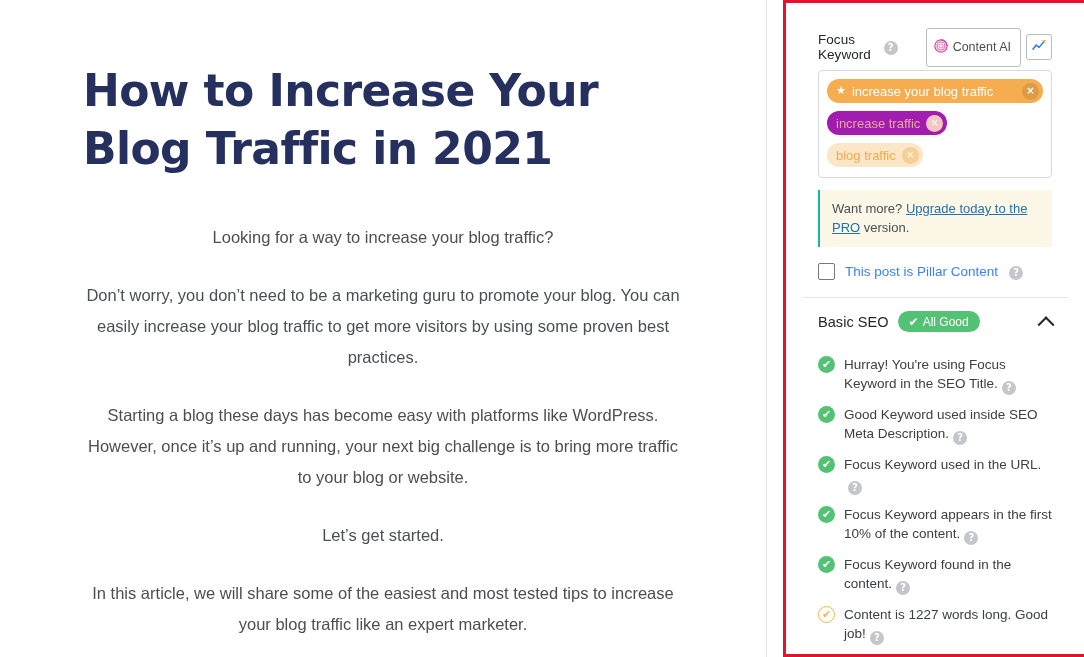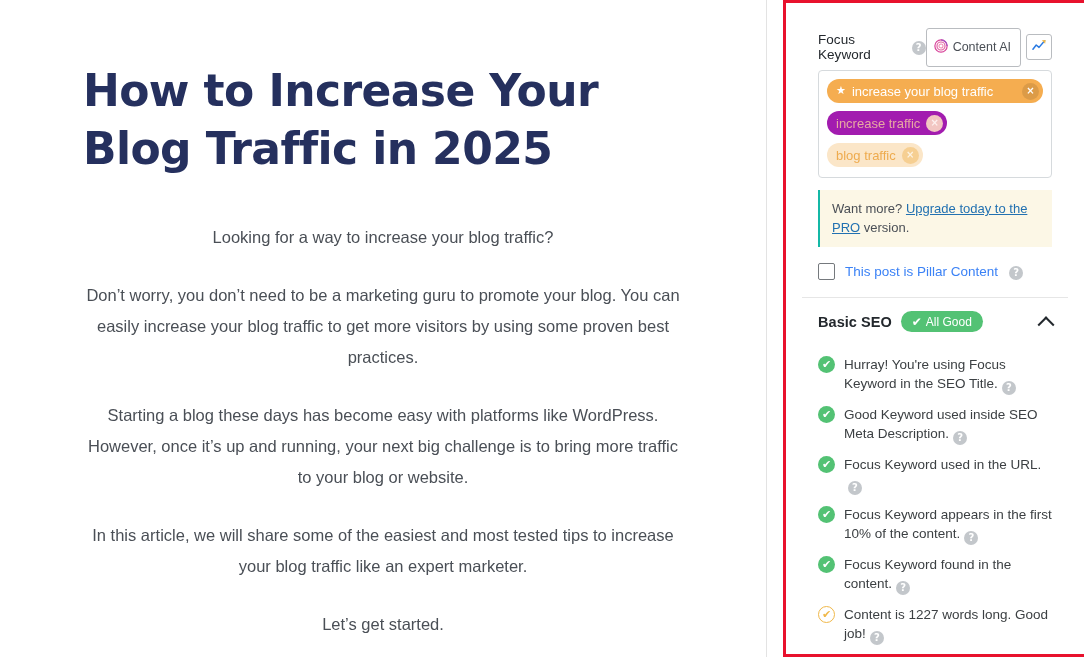--- a/index.html
+++ b/index.html
@@ -78,21 +78,21 @@
     font-family: "DejaVu Sans", sans-serif;
     flex: 0 0 auto;
     position: relative; top: 1px;
   }
   .fk-actions { display: flex; align-items: center; gap: 5px; }
   .btn-content-ai {
     display: flex; align-items: center; gap: 5px;
     height: 39px; padding: 0 9px 0 7px;
     border: 1px solid #b9bcc0; border-radius: 3px;
     background: #fff; color: #4a4f56; font-size: 12.5px;
-    cursor: pointer; white-space: nowrap;
+    cursor: pointer; white-space: nowrap; margin-left: 28px;
   }
   .btn-icon-sq {
     width: 26px; height: 26px;
     border: 1px solid #b9bcc0; border-radius: 3px;
     background: #fff; display: flex; align-items: center; justify-content: center;
     cursor: pointer;
   }
 
   
   .kw-box {
@@ -148,21 +148,21 @@
   .divider { height: 1px; background: #e6e6e6; width: 100%; }
 
   
   .acc-head {
     display: flex; align-items: center;
     height: 47px; padding: 0 16px;
     cursor: pointer; gap: 9px;
   }
   .acc-head.grey { background: #eeeeee; border-top: 1px solid #e2e2e2; }
   .acc-title {
-    font-size: 14.5px; font-weight: 700; color: #23282d;
+    font-size: 14.5px; font-weight: 400; color: #23282d;
     letter-spacing: 0.05px;
   }
   .badge {
     display: inline-flex; align-items: center; gap: 4px;
     height: 21px; padding: 0 11px; border-radius: 11px;
     font-size: 12px; color: #ffffff; white-space: nowrap;
   }
   .badge.good { background: #53c274; }
   .badge.error { background: #f0877f; }
   .chev {
@@ -190,27 +190,27 @@
   .ci-text .help-icon {
     display: inline-flex; vertical-align: -2px; margin-left: 4px;
   }
 </style>
 </head>
 <body>
 
 <div class="screen">
 
   <div class="article">
-    <h1 class="article-title">How to Increase Your Blog Traffic in 2025</h1>
+    <h1 class="article-title">How to Increase Your Blog Traffic in 2021</h1>
 
     <p>Looking for a way to increase your blog traffic?</p>
     <p>Don’t worry, you don’t need to be a marketing guru to promote your blog. You can easily increase your blog traffic to get more visitors by using some proven best practices.</p>
     <p>Starting a blog these days has become easy with platforms like WordPress. However, once it’s up and running, your next big challenge is to bring more traffic to your blog or website.</p>
+    <p>Let’s get started.</p>
     <p>In this article, we will share some of the easiest and most tested tips to increase your blog traffic like an expert marketer.</p>
-    <p>Let’s get started.</p>
 
   </div>
 
   <div class="page-edge"></div>
   <div class="gutter"></div>
 
   <div class="sidebar">
     <div class="sb-inner">
 
       <div class="sb-section">

